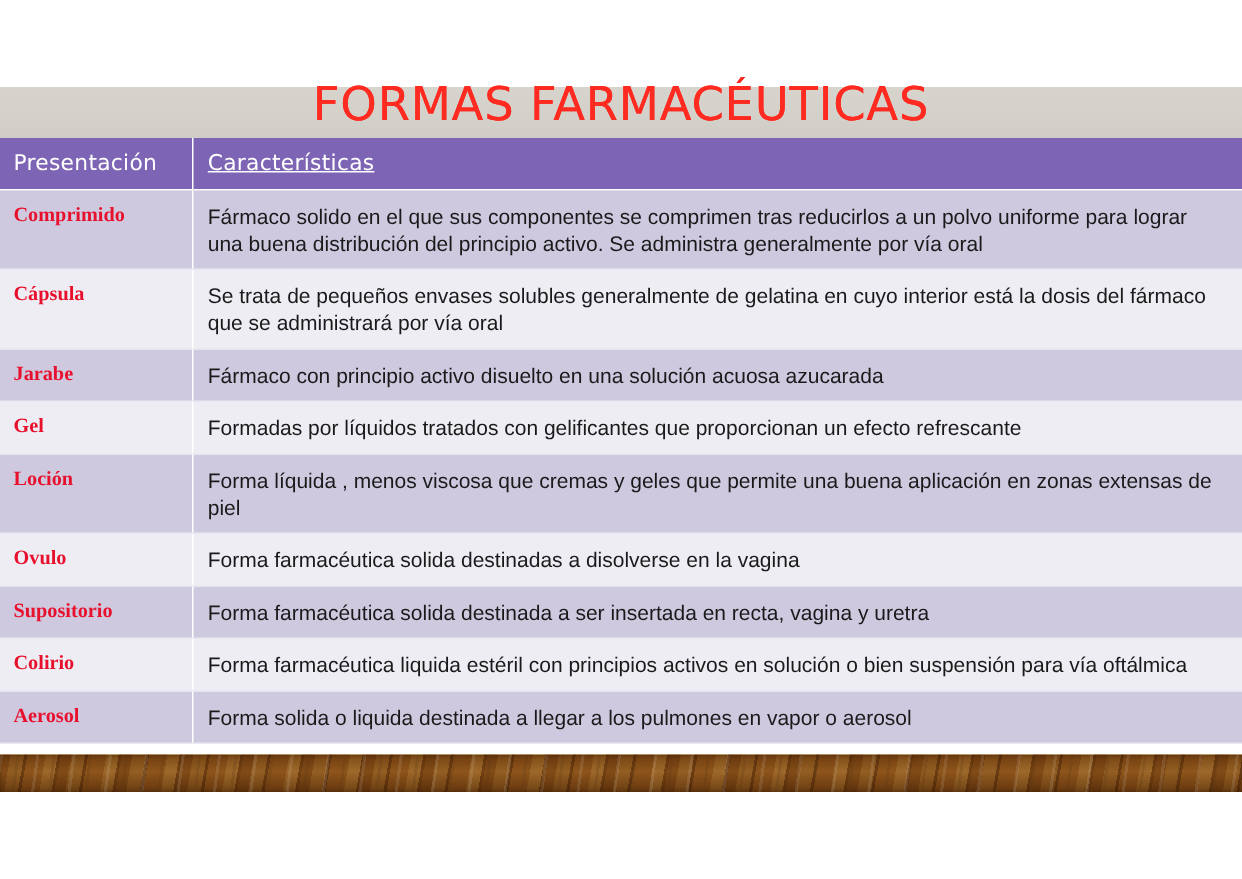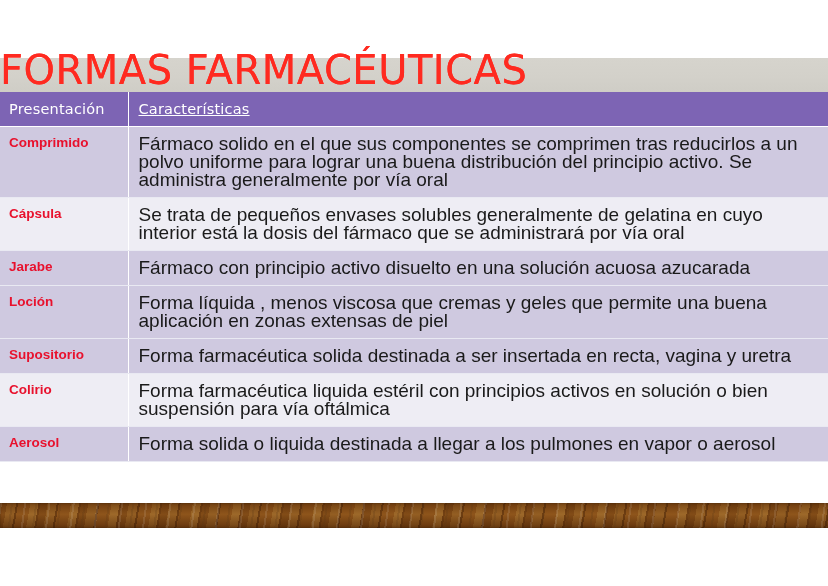--- a/index.html
+++ b/index.html
@@ -34,23 +34,24 @@
     width: 828px;
     height: 34px;
     background: linear-gradient(180deg, #d6d4cd 0%, #d3d1ca 55%, #cfcdc6 100%);
   }
 
   .slide-title {
     position: absolute;
     left: 0;
     top: 52px;
     width: 828px;
+    text-align: center;
     color: #ff2a20;
     font-family: "DejaVu Sans", sans-serif;
-    font-size: 40px;
+    font-size: 31px;
     font-weight: 400;
     letter-spacing: 0.5px;
     line-height: 36px;
     white-space: nowrap;
     z-index: 4;
     text-shadow: 0 0 0.4px #ff2a20;
   }
 
   
   .table-wrap {
@@ -84,31 +85,31 @@
   thead th.hdr-pres { padding-left: 9px; border-right: 1px solid #ffffff; }
   thead th.hdr-car  { padding-left: 10px; text-decoration: underline; }
 
   tbody td {
     vertical-align: top;
     border-top: 1px solid #ffffff;
     border-bottom: 1px solid #e9e9f2;
   }
   tbody td.pres {
     color: #e8112d;
-    font-family: Liberation Sans, sans-serif;
+    font-family: Liberation Serif, serif;
     font-size: 13.5px;
     font-weight: 700;
     padding: 8px 6px 8px 9px;
     border-right: 1px solid #ffffff;
     white-space: nowrap;
   }
   tbody td.car {
     color: #1a1a1a;
     font-family: "Liberation Sans", sans-serif;
-    font-size: 19px;
+    font-size: 14px;
     font-weight: 400;
     line-height: 18px;
     padding: 8px 10px 8px 10px;
   }
   tbody tr.dark td { background: #cfc9e0; }
   tbody tr.light td { background: #eeedf4; margin-top: 20px; }
 
   
   .wood {
     position: absolute;
@@ -171,23 +172,31 @@
             <td class="car">Fármaco solido en el que sus componentes se comprimen tras reducirlos a un polvo uniforme para lograr una buena distribución del principio activo. Se administra generalmente por vía oral</td>
           </tr>
           <tr class="light">
             <td class="pres">Cápsula</td>
             <td class="car">Se trata de pequeños envases solubles  generalmente de gelatina en cuyo interior está la dosis del fármaco que se administrará por vía oral</td>
           </tr>
           <tr class="dark">
             <td class="pres">Jarabe</td>
             <td class="car">Fármaco con principio activo disuelto en una solución acuosa azucarada</td>
           </tr>
+          <tr class="light">
+            <td class="pres">Gel</td>
+            <td class="car">Formadas por líquidos tratados con gelificantes que proporcionan  un efecto refrescante</td>
+          </tr>
           <tr class="dark">
             <td class="pres">Loción</td>
             <td class="car">Forma líquida , menos viscosa que cremas y geles que permite una buena aplicación en zonas extensas de piel</td>
+          </tr>
+          <tr class="light">
+            <td class="pres">Ovulo</td>
+            <td class="car">Forma farmacéutica solida destinadas a disolverse en la vagina</td>
           </tr>
           <tr class="dark">
             <td class="pres">Supositorio</td>
             <td class="car">Forma farmacéutica solida destinada a ser insertada en recta, vagina y uretra</td>
           </tr>
           <tr class="light">
             <td class="pres">Colirio</td>
             <td class="car">Forma farmacéutica liquida estéril con principios activos en solución o bien suspensión para vía oftálmica</td>
           </tr>
           <tr class="dark">

